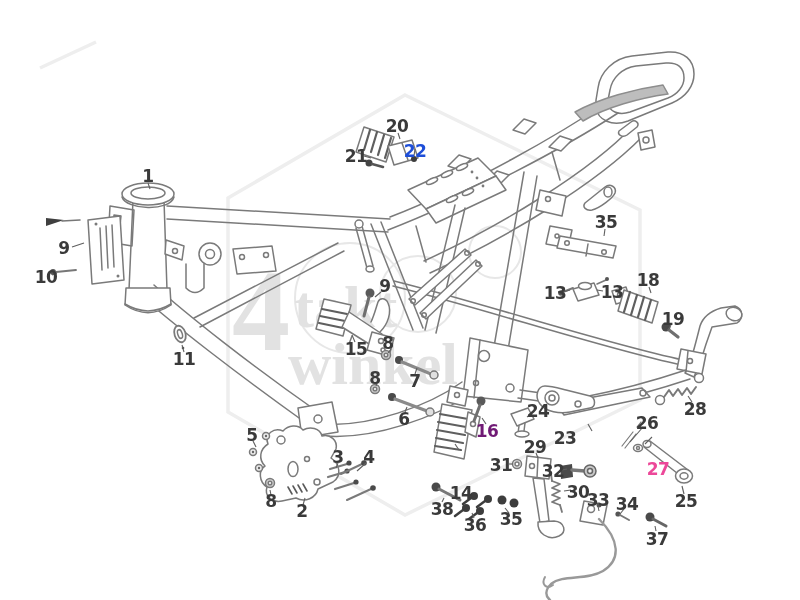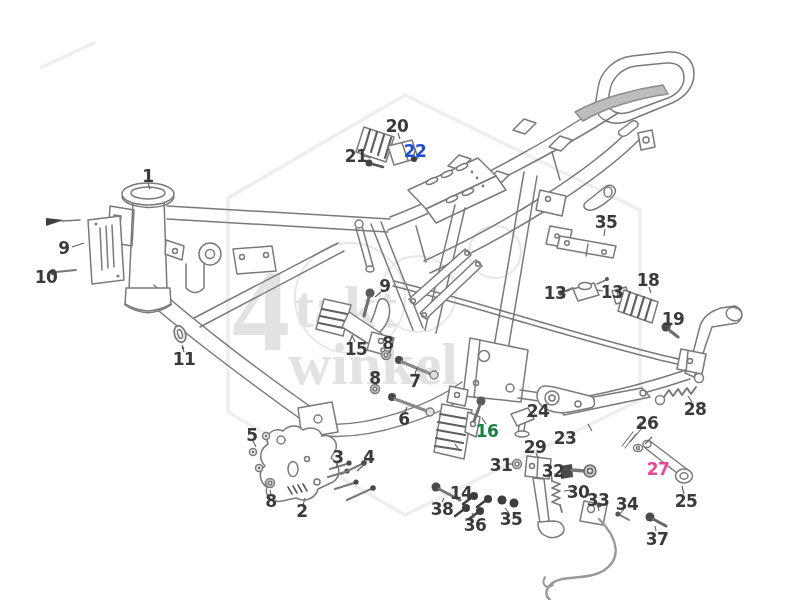--- a/index.html
+++ b/index.html
@@ -421,21 +421,21 @@
       <div class="part-label" style="left: 555px; top: 293px; color: rgb(58, 58, 58);">13</div>
       <div class="part-label" style="left: 612px; top: 292px; color: rgb(58, 58, 58);">13</div>
       <div class="part-label" style="left: 648px; top: 280px; color: rgb(58, 58, 58);">18</div>
       <div class="part-label" style="left: 673px; top: 319px; color: rgb(58, 58, 58);">19</div>
       <div class="part-label" style="left: 385px; top: 286px; color: rgb(58, 58, 58);">9</div>
       <div class="part-label" style="left: 356px; top: 349px; color: rgb(58, 58, 58);">15</div>
       <div class="part-label" style="left: 388px; top: 343px; color: rgb(58, 58, 58);">8</div>
       <div class="part-label" style="left: 375px; top: 378px; color: rgb(58, 58, 58);">8</div>
       <div class="part-label" style="left: 415px; top: 381px; color: rgb(58, 58, 58);">7</div>
       <div class="part-label" style="left: 404px; top: 419px; color: rgb(58, 58, 58);">6</div>
-      <div class="part-label" style="left: 487px; top: 431px; color: #15803d;">16</div>
+      <div class="part-label" style="left: 487px; top: 431px; color: #701a75;">16</div>
       <div class="part-label" style="left: 538px; top: 411px; color: rgb(58, 58, 58);">24</div>
       <div class="part-label" style="left: 565px; top: 438px; color: rgb(58, 58, 58);">23</div>
       <div class="part-label" style="left: 647px; top: 423px; color: rgb(58, 58, 58);">26</div>
       <div class="part-label" style="left: 658px; top: 433px; color: #ec4899; margin-top: 36px;">27</div>
       <div class="part-label" style="left: 695px; top: 409px; color: rgb(58, 58, 58);">28</div>
       <div class="part-label" style="left: 686px; top: 501px; color: rgb(58, 58, 58);">25</div>
       <div class="part-label" style="left: 535px; top: 447px; color: rgb(58, 58, 58);">29</div>
       <div class="part-label" style="left: 501px; top: 465px; color: rgb(58, 58, 58);">31</div>
       <div class="part-label" style="left: 553px; top: 471px; color: rgb(58, 58, 58);">32</div>
       <div class="part-label" style="left: 578px; top: 492px; color: rgb(58, 58, 58);">30</div>

